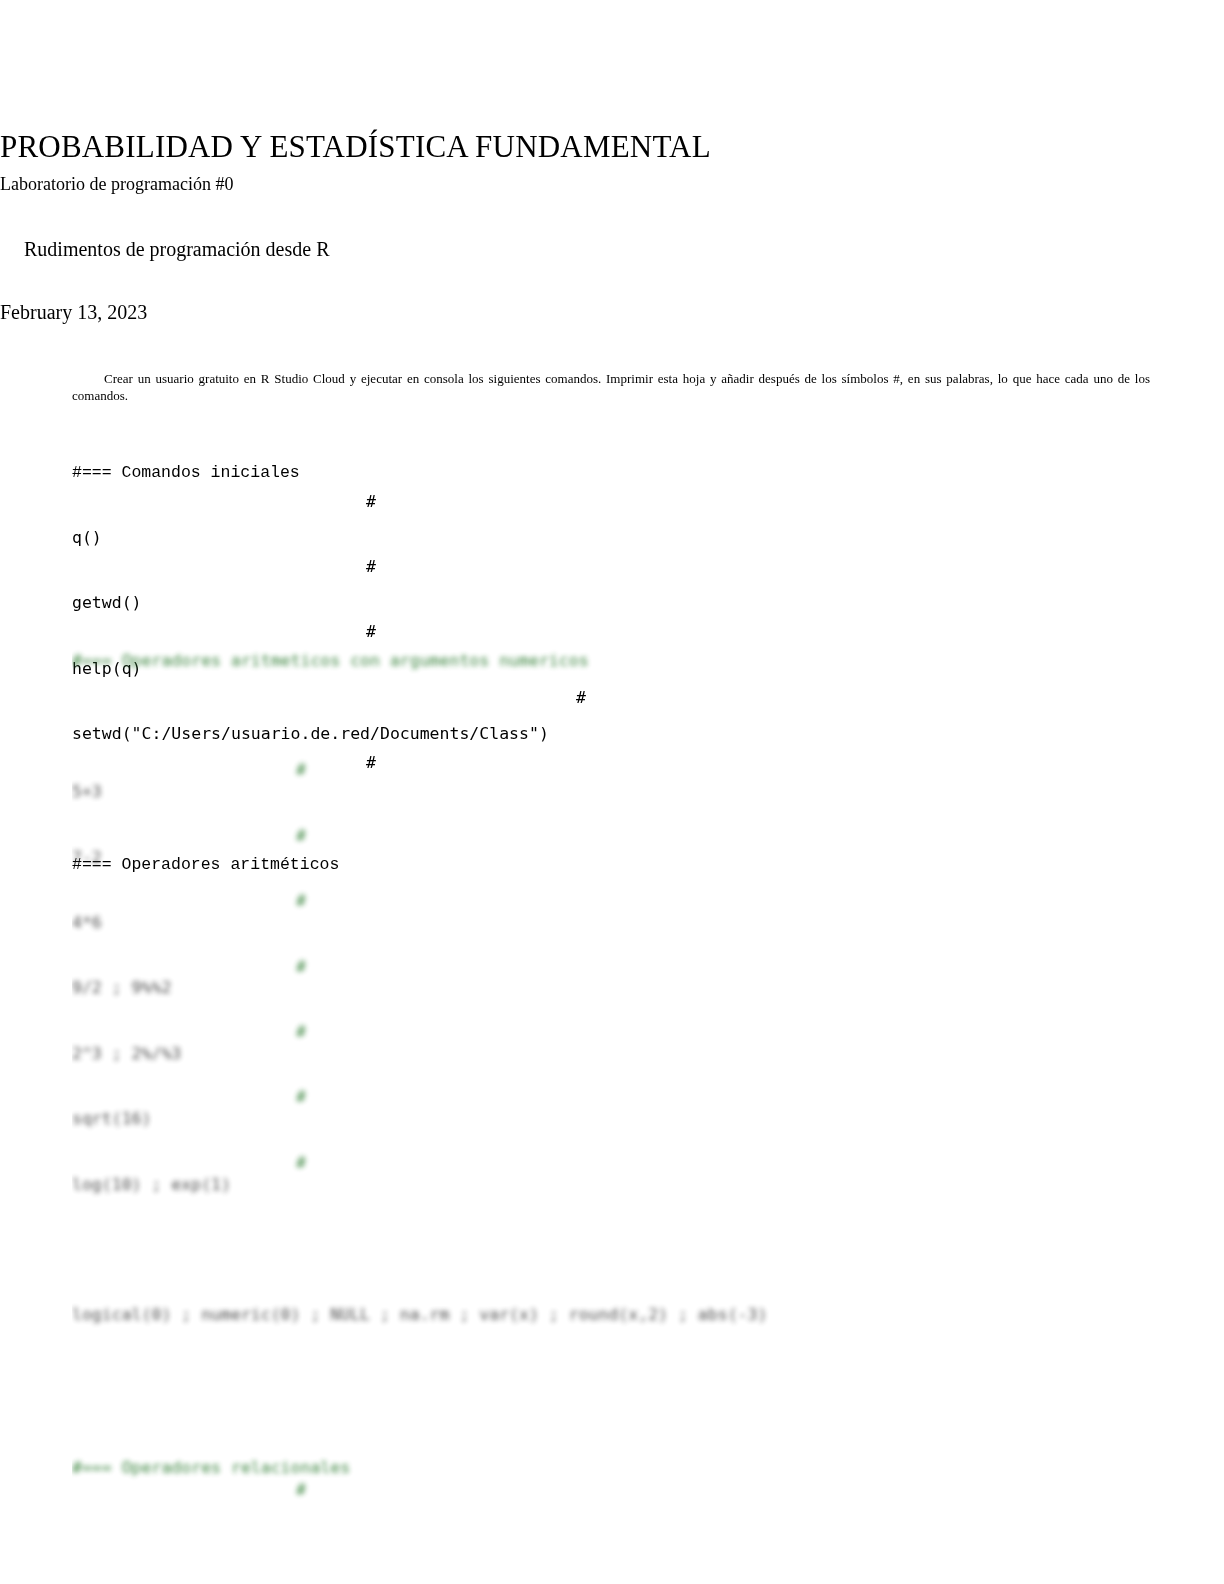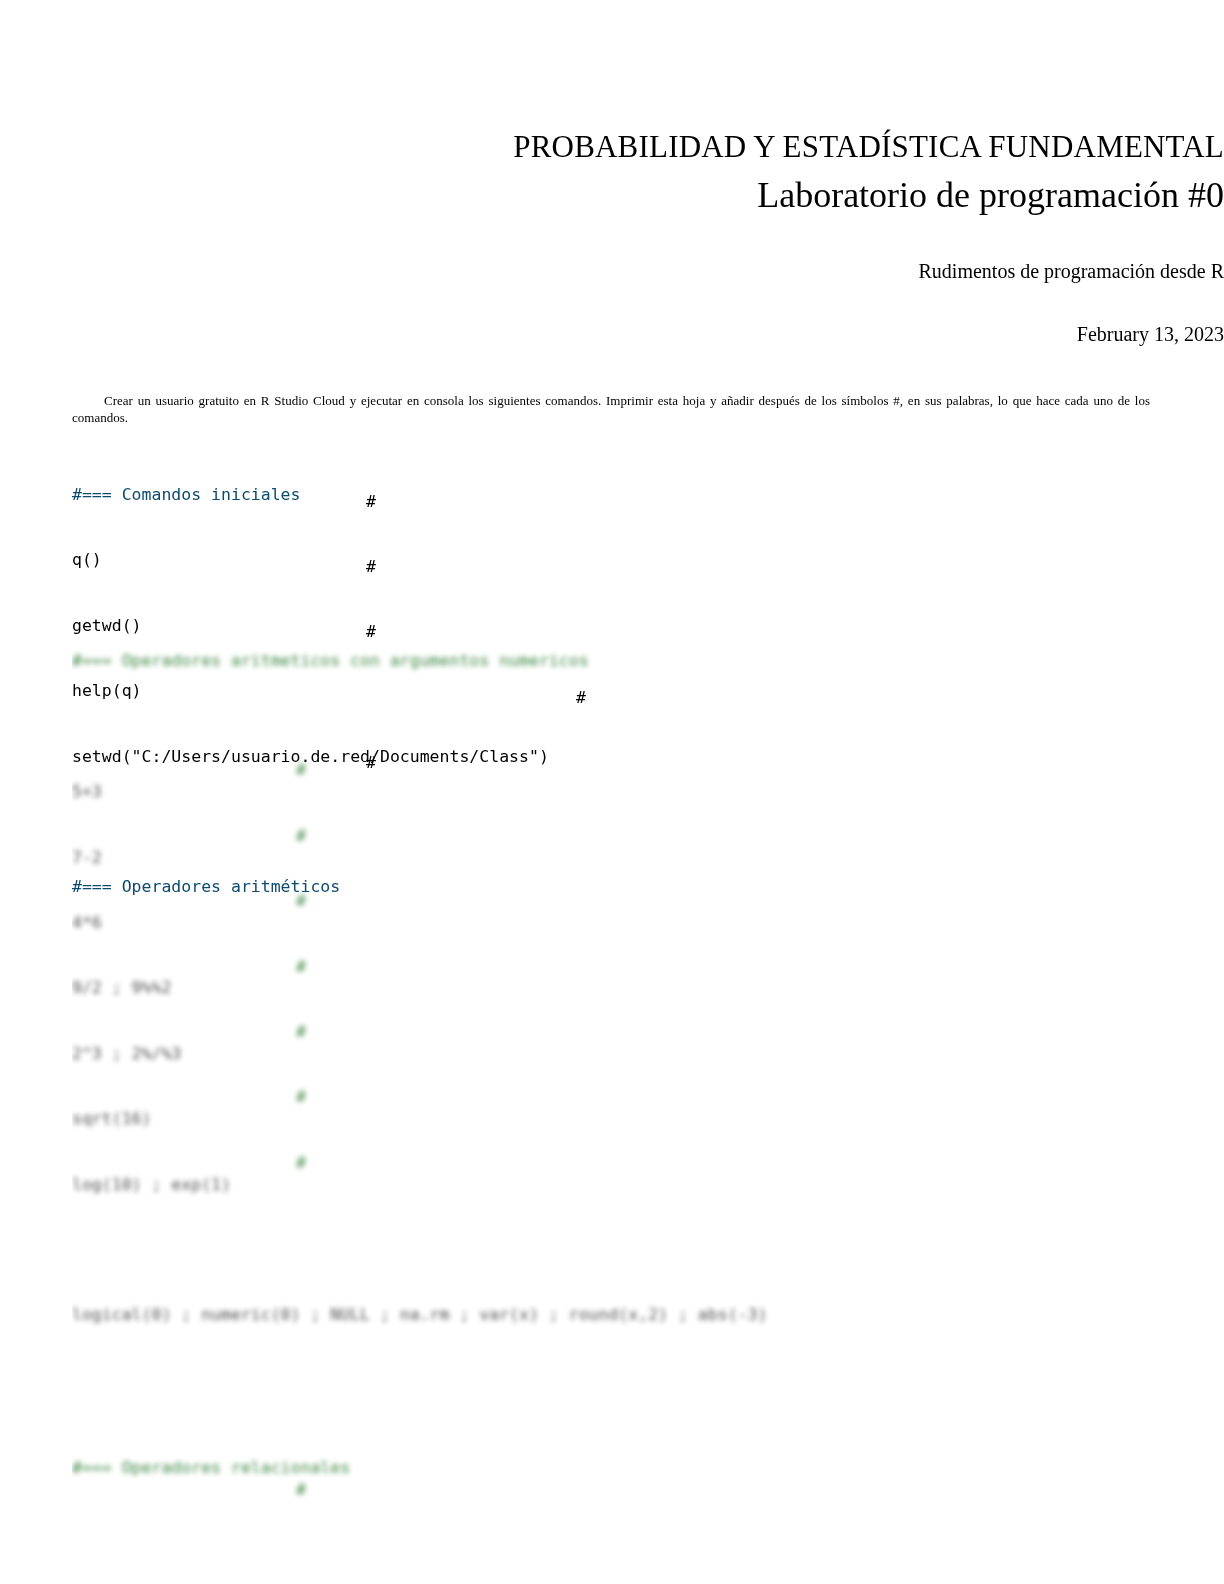--- a/index.html
+++ b/index.html
@@ -14,36 +14,37 @@
     font-family: "Liberation Serif", serif;
     color: #000000;
     overflow: hidden;
   }
   .page {
     position: absolute;
     inset: 0;
     padding: 0;
   }
   .title-block {
-    text-align: right;
+    text-align: left;
     margin-top: 128px;
   }
   .doc-title {
     font-size: 31px;
     line-height: 1.2;
     letter-spacing: 0.2px;
   }
   .doc-subtitle {
-    font-size: 36px;
+    font-size: 18px;
     line-height: 1.25;
     margin-top: 8px;
   }
   .doc-desc {
     font-size: 20px;
     margin-top: 42px;
+    padding-left: 24px;
   }
   .doc-date {
     font-size: 20px;
     margin-top: 40px;
   }
   .intro {
     margin: 46px 74px 0 72px;
     font-size: 13px;
     line-height: 1.32;
     text-align: justify;
@@ -58,21 +59,22 @@
     font-size: 16.5px;
     line-height: 21.8px;
     white-space: pre;
   }
   .code-line {
     display: block;
     height: 21.8px;
     white-space: pre;
   }
   .cmt {
-    color: #0c4a6e;
+    color: #000000;
+    font-family: Liberation Mono, monospace;
   }
   
   .blur-wrap {
     position: absolute;
     left: 72px;
     top: 585px;
     width: 900px;
     height: 930px;
     overflow: hidden;
   }

